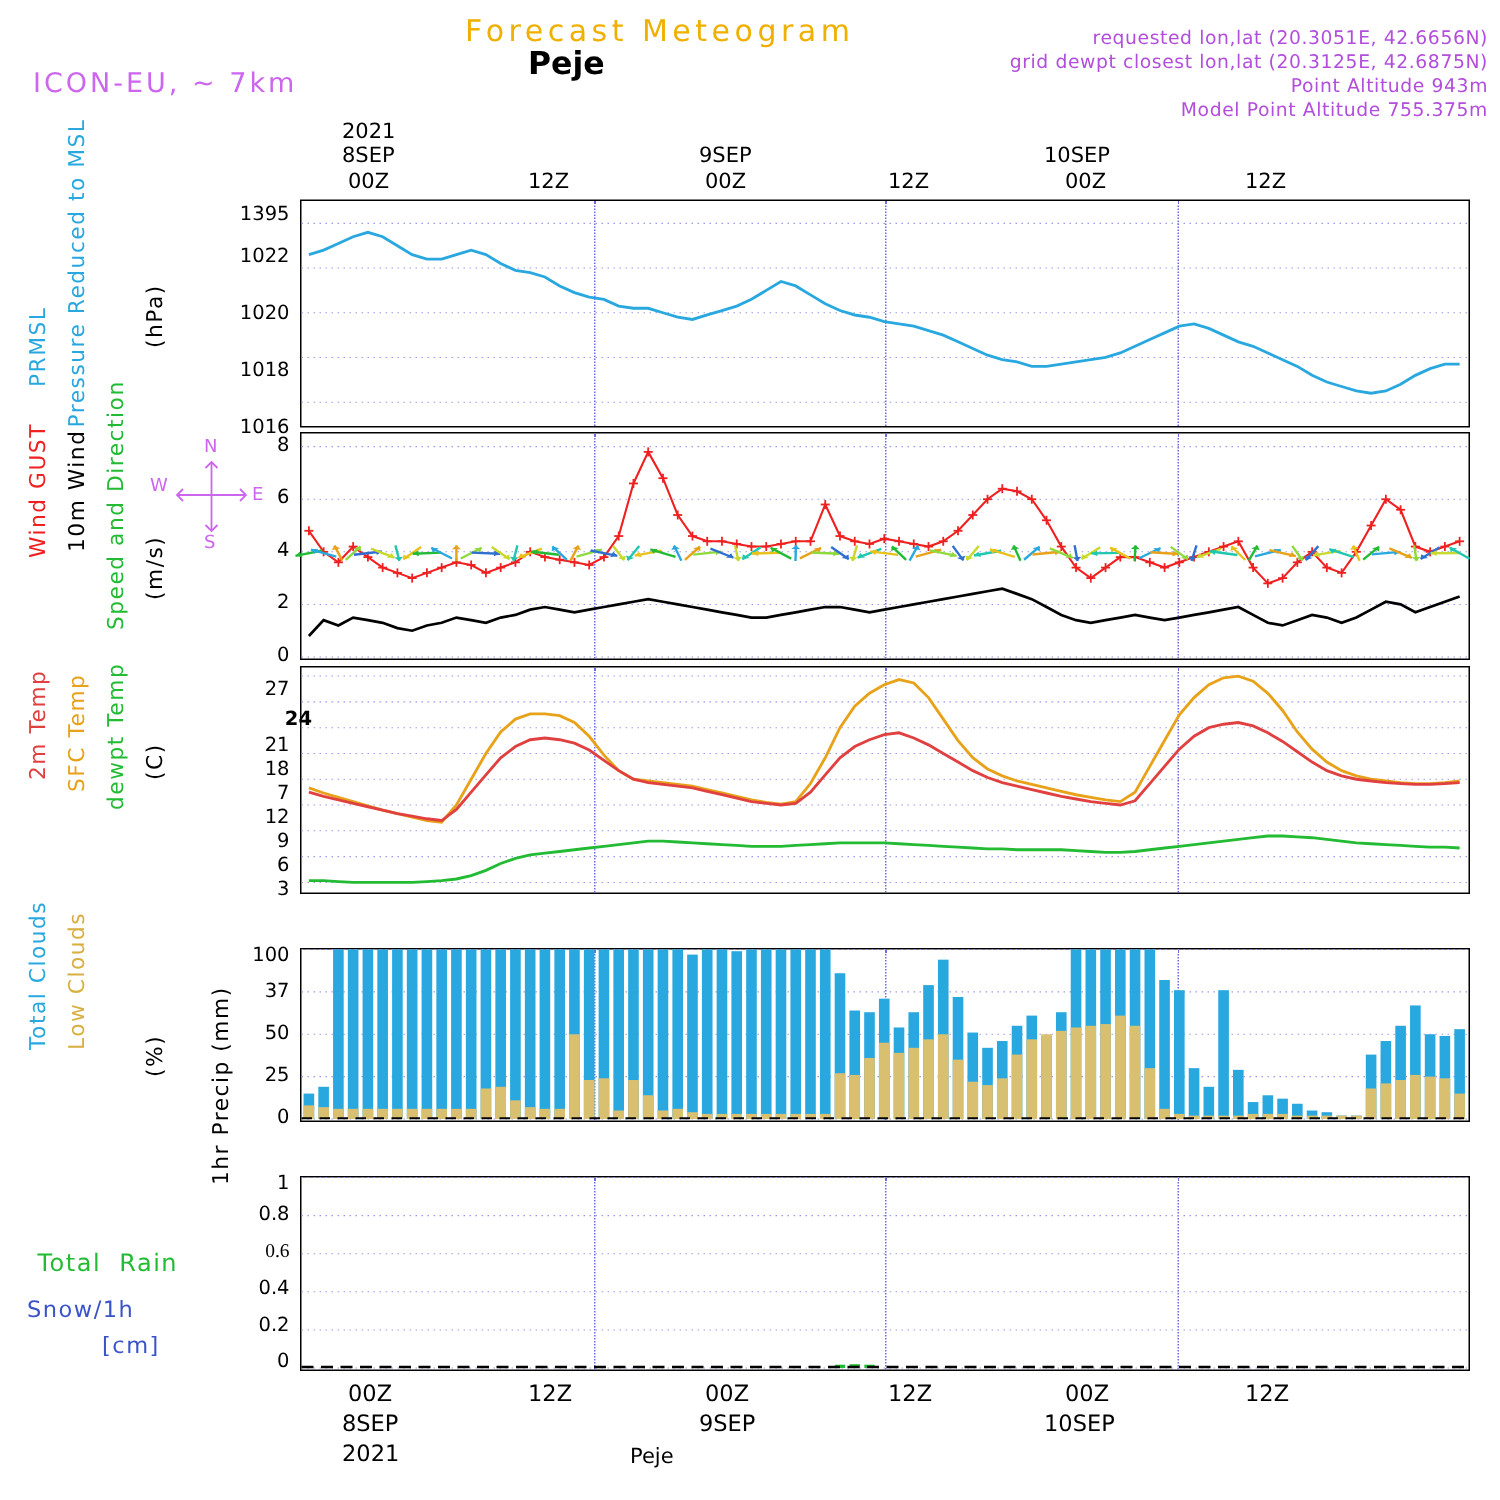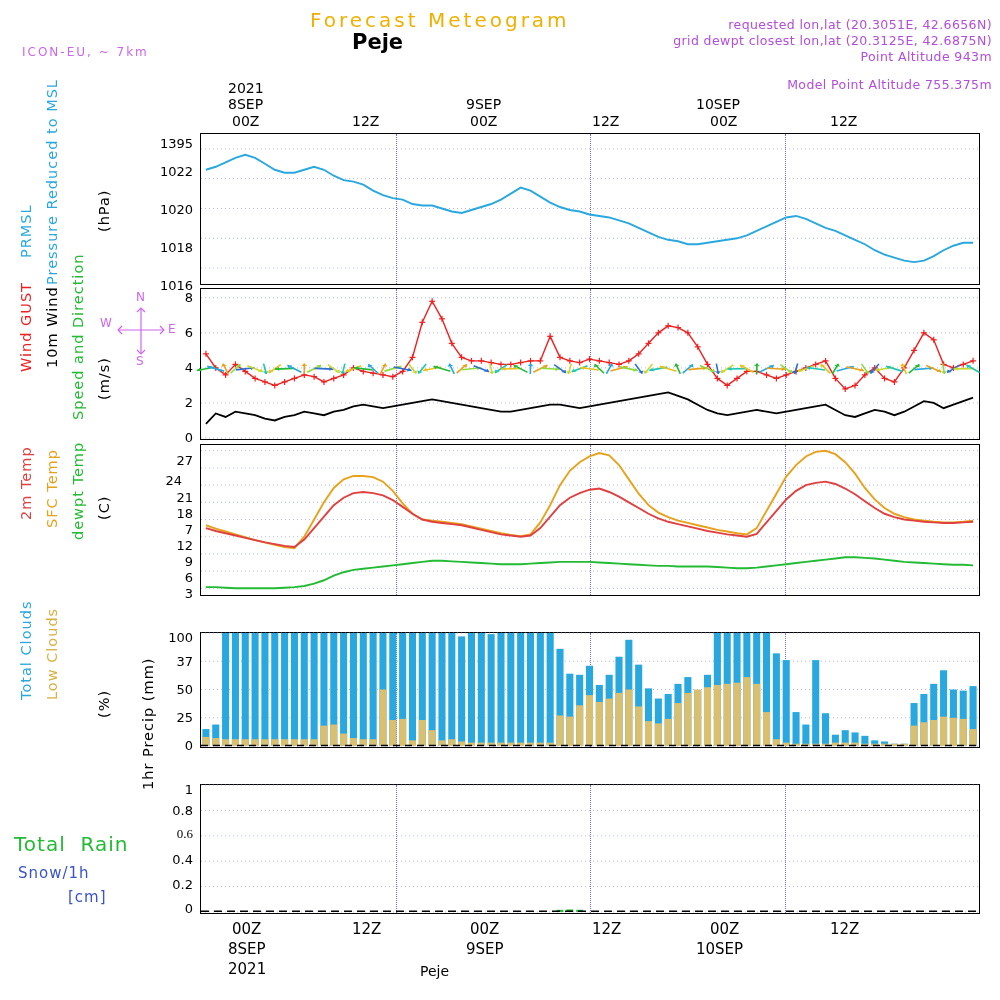--- a/index.html
+++ b/index.html
@@ -1,23 +1,23 @@
 <!DOCTYPE html>
 <html><head>
 <meta charset="utf-8">
 <style>
   html,body{margin:0;padding:0;background:#fff;}
   body{width:1000px;height:1000px;position:relative;font-family:"DejaVu Sans",sans-serif;overflow:hidden;}
   .abs{position:absolute;}
   .t{white-space:pre;}
   #hdr-forecast{left:310px;top:8px;font-size:20px;letter-spacing:3px;color:#f0b000;}
   #hdr-title{left:352px;top:30px;font-size:21px;font-weight:bold;color:#000;}
-  #hdr-model{left:22px;top:45px;font-size:12px;letter-spacing:2px;color:#cc66ee;}
+  #hdr-model{left:22px;top:45px;font-size:18px;letter-spacing:2px;color:#cc66ee;}
   .hdr-right{right:8px;font-size:12.5px;color:#b24ddc;text-align:right;letter-spacing:.4px;}
-  #hr1{top:17px;} #hr2{top:33px;} #hr3{top:49px;} #hr4{top:65px;margin-top:12px;}
+  #hr1{top:17px;} #hr2{top:33px;} #hr3{top:49px;} #hr4{top:65px;}
   #watermark{left:950px;top:690px;font-size:12px;color:#ddd2b8;transform:rotate(90deg);transform-origin:left top;}
 
   
   .tick-lab{font-size:14px;color:#000;}
   
   .panel{position:absolute;left:200px;border:1.4px solid #000;background:#fff;box-sizing:border-box;}
   .grid-v{position:absolute;top:0;bottom:0;width:1px;border-left:1px dotted #6b6be8;}
   .ylab{position:absolute;font-size:13px;color:#000;text-align:right;transform:translateY(-50%);width:48px;}
   .vlabel{position:absolute;font-size:14.5px;letter-spacing:1px;transform-origin:left top;transform:rotate(-90deg);white-space:nowrap;}
   svg{position:absolute;left:0;top:0;overflow:visible;}
@@ -451,21 +451,21 @@
       <polyline points="4.92,142.12 14.75,142.12 24.59,142.70 34.42,143.27 44.26,143.27 54.09,143.27 63.93,143.27 73.77,143.27 83.60,142.70 93.44,142.12 103.27,140.98 113.11,138.68 122.94,135.25 132.78,130.66 142.61,127.22 152.45,124.93 162.28,123.78 172.12,122.64 181.96,121.49 191.79,120.35 201.63,119.20 211.46,118.05 221.30,116.91 231.13,115.76 240.97,115.76 250.80,116.33 260.64,116.91 270.47,117.48 280.31,118.05 290.15,118.63 299.98,119.20 309.82,119.20 319.65,119.20 329.49,118.63 339.32,118.05 349.16,117.48 358.99,116.91 368.83,116.91 378.66,116.91 388.50,116.91 398.34,117.48 408.17,118.05 418.01,118.63 427.84,119.20 437.68,119.77 447.51,120.35 457.35,120.92 467.18,120.92 477.02,121.49 486.85,121.49 496.69,121.49 506.53,121.49 516.36,122.07 526.20,122.64 536.03,123.21 545.87,123.21 555.70,122.64 565.54,121.49 575.37,120.35 585.21,119.20 595.04,118.05 604.88,116.91 614.72,115.76 624.55,114.62 634.39,113.47 644.22,112.32 654.06,112.32 663.89,112.90 673.73,113.47 683.56,114.62 693.40,115.76 703.23,116.91 713.07,117.48 722.91,118.05 732.74,118.63 742.58,119.20 752.41,119.77 762.25,119.77 772.08,120.35" fill="none" stroke="#22bb33" stroke-width="1.9"></polyline>
     </svg>
 </div>
 <div class="ylab" style="left:145px;top:593px;">3</div>
 <div class="ylab" style="left:145px;top:577px;">6</div>
 <div class="ylab" style="left:145px;top:561px;">9</div>
 <div class="ylab" style="left:145px;top:545px;">12</div>
 <div class="ylab" style="left:145px;top:529px;">7</div>
 <div class="ylab" style="left:145px;top:513px;">18</div>
 <div class="ylab" style="left:145px;top:497px;">21</div>
-<div class="ylab" style="left:134px;top:480px;">24</div>
+<div class="ylab" style="left:160px;top:480px;font-weight:bold;">24</div>
 <div class="ylab" style="left:145px;top:460px;">27</div>
 
 <div class="abs vlabel" style="left:18px;top:700px;color:#29a8df;">Total Clouds</div>
 <div class="abs vlabel" style="left:44px;top:700px;color:#d8b040;">Low Clouds</div>
 <div class="abs vlabel" style="left:96px;top:718px;color:#000;">(%)</div>
 
 <div class="panel" id="panel-clouds" style="top:632px;width:780px;height:116px;">
   <div class="grid-v" style="left:25%;"></div>
   <div class="grid-v" style="left:50%;"></div>
   <div class="grid-v" style="left:75%;"></div>
@@ -635,21 +635,21 @@
       <rect x="768.54" y="96.05" width="7.08" height="16.95" fill="#d8c070"></rect>
       <line x1="0" y1="112.5" x2="777" y2="112.5" stroke="#000" stroke-width="1.4" stroke-dasharray="7,5"></line>
     </svg>
 </div>
 <div class="ylab" style="left:145px;top:745px;">0</div>
 <div class="ylab" style="left:145px;top:717px;">25</div>
 <div class="ylab" style="left:145px;top:689px;">50</div>
 <div class="ylab" style="left:145px;top:661px;">37</div>
 <div class="ylab" style="left:145px;top:637px;">100</div>
 
-<div class="abs t" style="left:14px;top:832px;font-size:20px;letter-spacing:1px;color:#22bb33;">Total  Rain</div>
+<div class="abs t" style="left:25px;top:832px;font-size:16px;letter-spacing:1px;color:#22bb33;">Total  Rain</div>
 <div class="abs t" style="left:18px;top:864px;font-size:15px;letter-spacing:1px;color:#3a53c8;">Snow/1h</div>
 <div class="abs t" style="left:68px;top:888px;font-size:15px;letter-spacing:1px;color:#3a53c8;">[cm]</div>
 <div class="abs vlabel" style="left:140px;top:790px;color:#000;">1hr Precip (mm)</div>
 
 <div class="panel" id="panel-precip" style="top:784px;width:780px;height:130px;">
   <div class="grid-v" style="left:25%;"></div>
   <div class="grid-v" style="left:50%;"></div>
   <div class="grid-v" style="left:75%;"></div>
   <svg id="svg-precip" width="777" height="127" viewBox="0 0 777 127" preserveAspectRatio="none">
       <line x1="0" y1="127.00" x2="777" y2="127.00" stroke="#9a9ae8" stroke-width="0.7" stroke-dasharray="1,3"></line>

